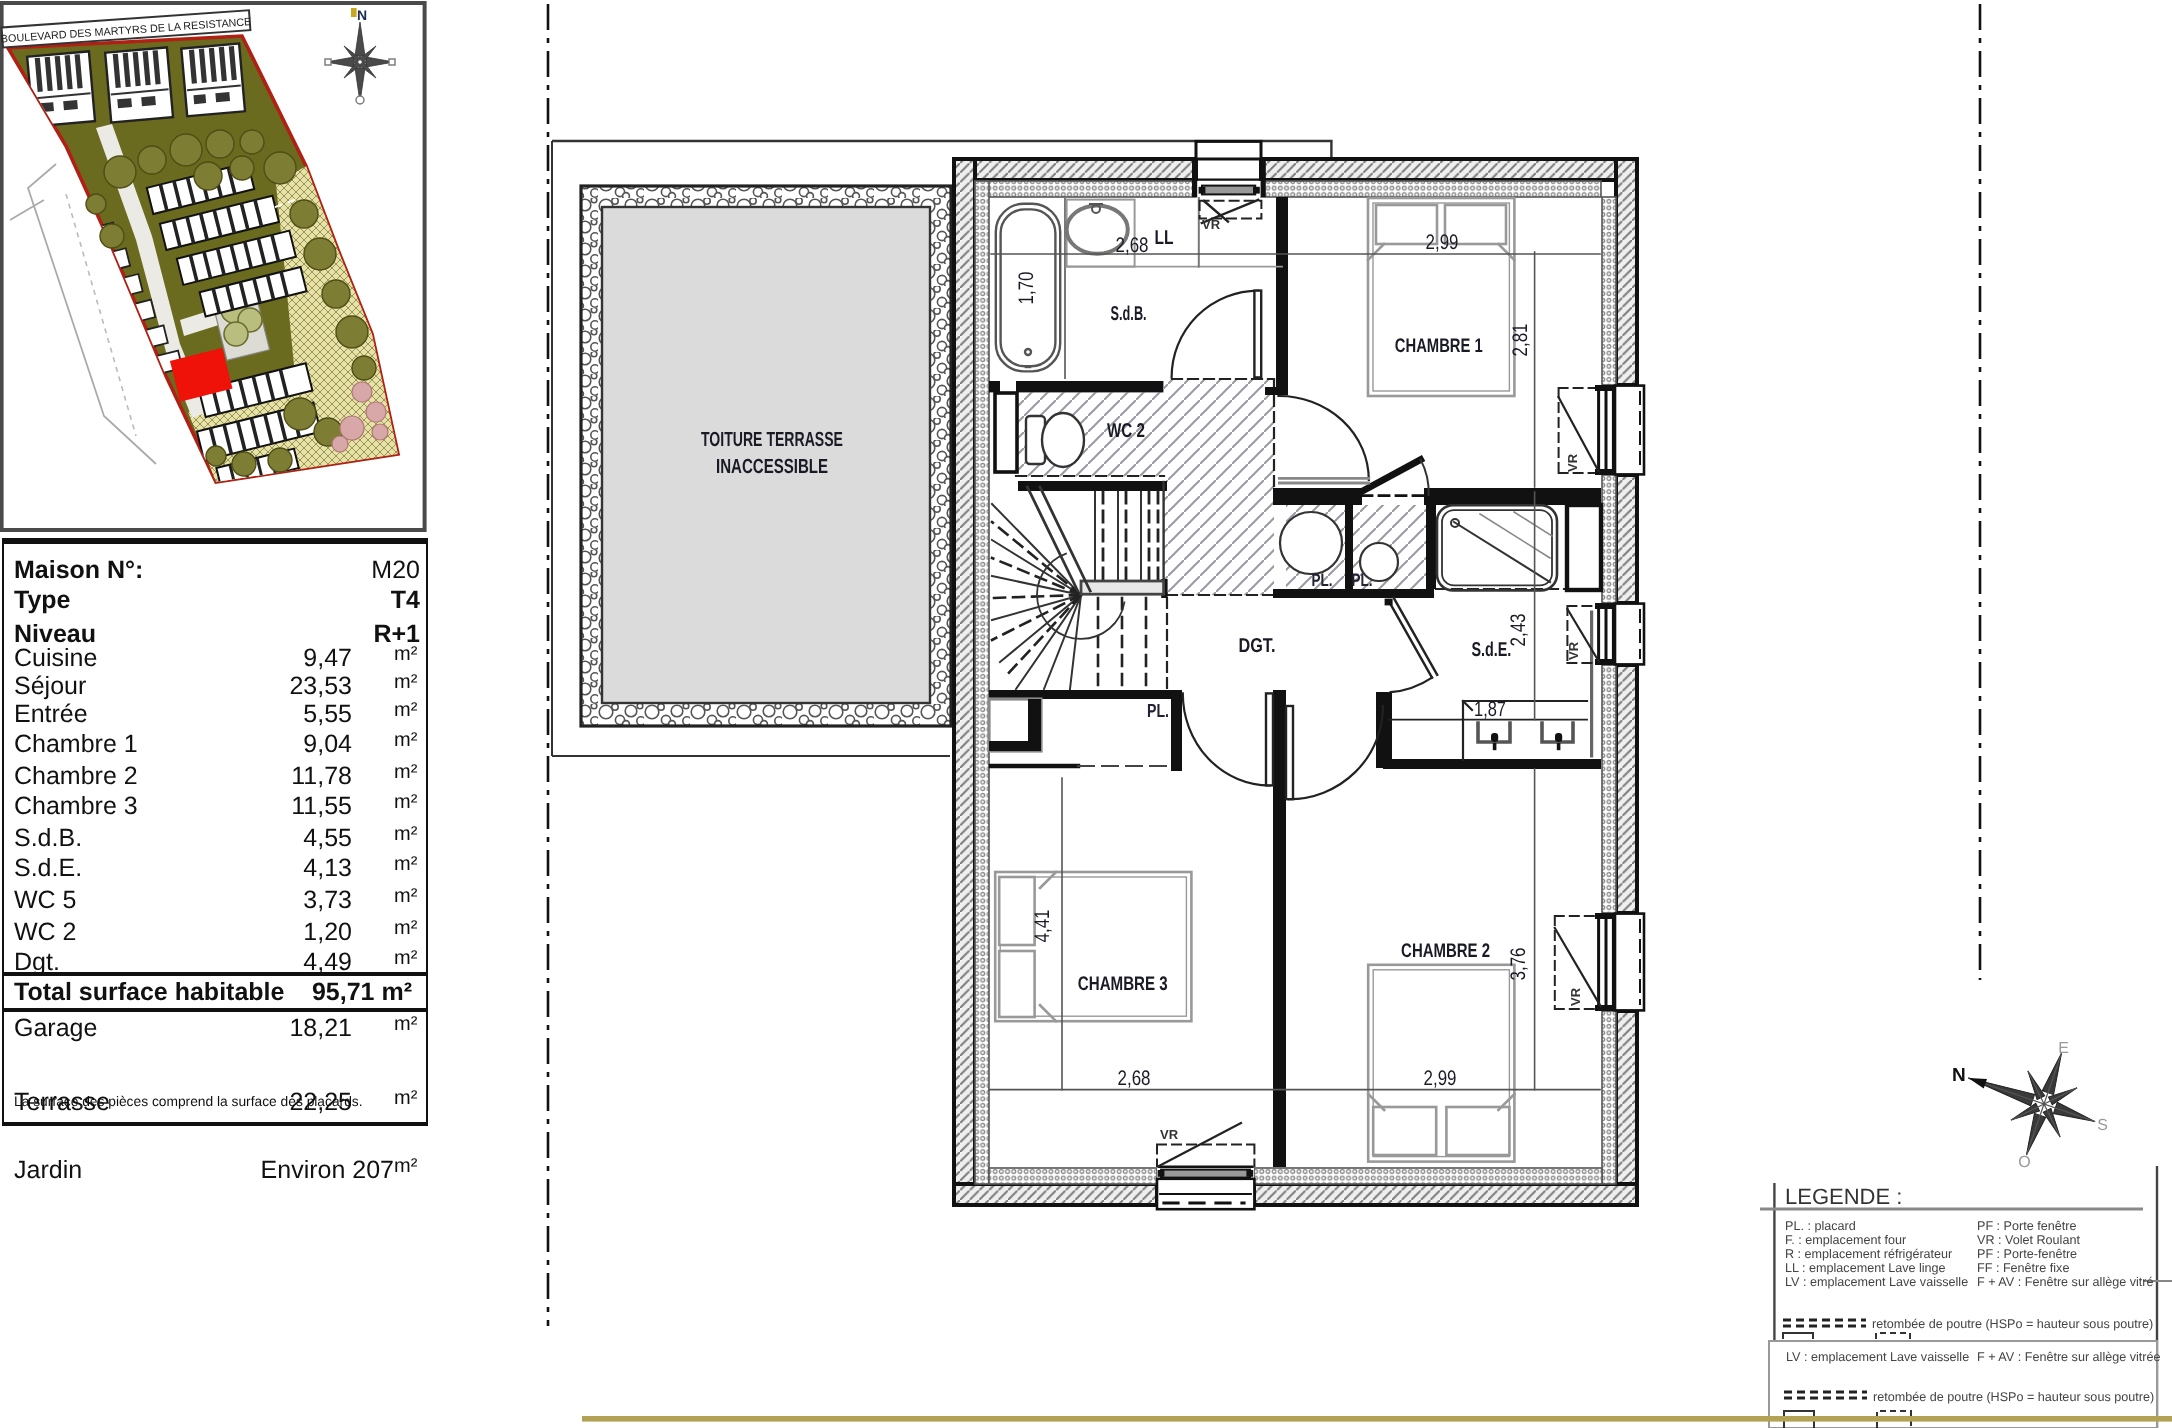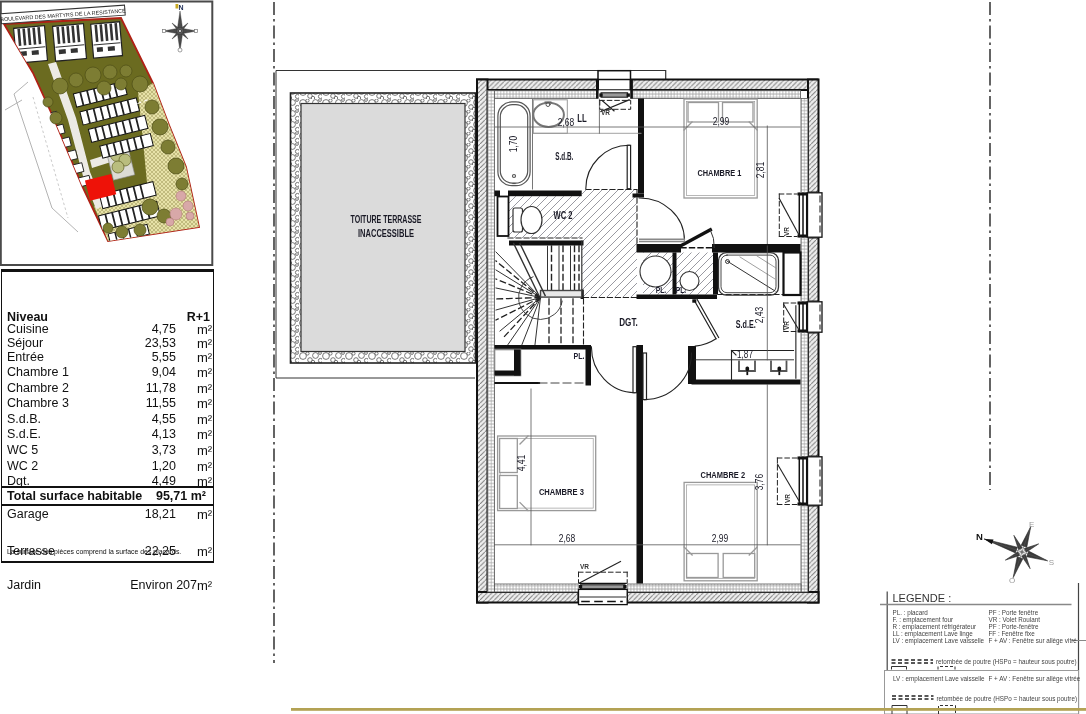--- a/index.html
+++ b/index.html
@@ -6,21 +6,21 @@
   .page{position:relative;width:1086px;height:714px;background:#fff;overflow:hidden;
         font-family:"Liberation Sans", sans-serif;}
   svg{position:absolute;left:0;top:0;}
   .tbl{position:absolute;left:1px;top:269px;width:211px;height:289px;
        border-top:3px solid #111;border-bottom:2px solid #111;
        border-left:1.5px solid #111;border-right:1.5px solid #111;
        font-size:12.5px;color:#111;}
   .row{position:absolute;left:0;width:100%;height:15px;}
   .lab{position:absolute;left:5px;white-space:nowrap;}
   .val{position:absolute;right:37px;}
-  .m2{position:absolute;left:195px;font-size:13px;}
+  .m2{position:absolute;left:195px;font-size:10px;}
   .big{position:absolute;right:3px;}
   .b{font-weight:bold;}
 </style>
 </head>
 <body>
 <div class="page">
 
 <svg width="1086" height="714" viewBox="0 0 1086 714">
 <defs>
   <pattern id="wallhatch" width="4.8" height="4.8" patternUnits="userSpaceOnUse">
@@ -619,30 +619,38 @@
 <text x="30" y="3" font-size="8" fill="#999" text-anchor="middle" transform="rotate(71 30 0)">E</text>
 <text x="0" y="34" font-size="8" fill="#999" text-anchor="middle" transform="rotate(71 0 31)">S</text>
 <text x="-30" y="3" font-size="8" fill="#999" text-anchor="middle" transform="rotate(71 -30 0)">O</text>
 </g>
 
 <rect x="291" y="708" width="795" height="2.8" fill="#b3a254"></rect>
 </svg>
 
 <div class="tbl">
 
-
+  <div class="row" style="top:6px;">
+        <span class="lab b">Maison N°:</span>
+        <span class="big">M20</span>
+      </div>
+
+  <div class="row" style="top:21px;">
+        <span class="lab b">Type</span>
+        <span class="big b">T4</span>
+      </div>
 
   <div class="row" style="top:38px;">
         <span class="lab b">Niveau</span>
         <span class="big b">R+1</span>
       </div>
 
   <div class="row" style="top:50px;">
         <span class="lab">Cuisine</span>
-        <span class="val">4,75</span>
+        <span class="val">9,47</span>
         <span class="m2">m²</span>
       </div>
 
   <div class="row" style="top:63.5px;">
         <span class="lab">Séjour</span>
         <span class="val">23,53</span>
         <span class="m2">m²</span>
       </div>
 
   <div class="row" style="top:77.5px;">

